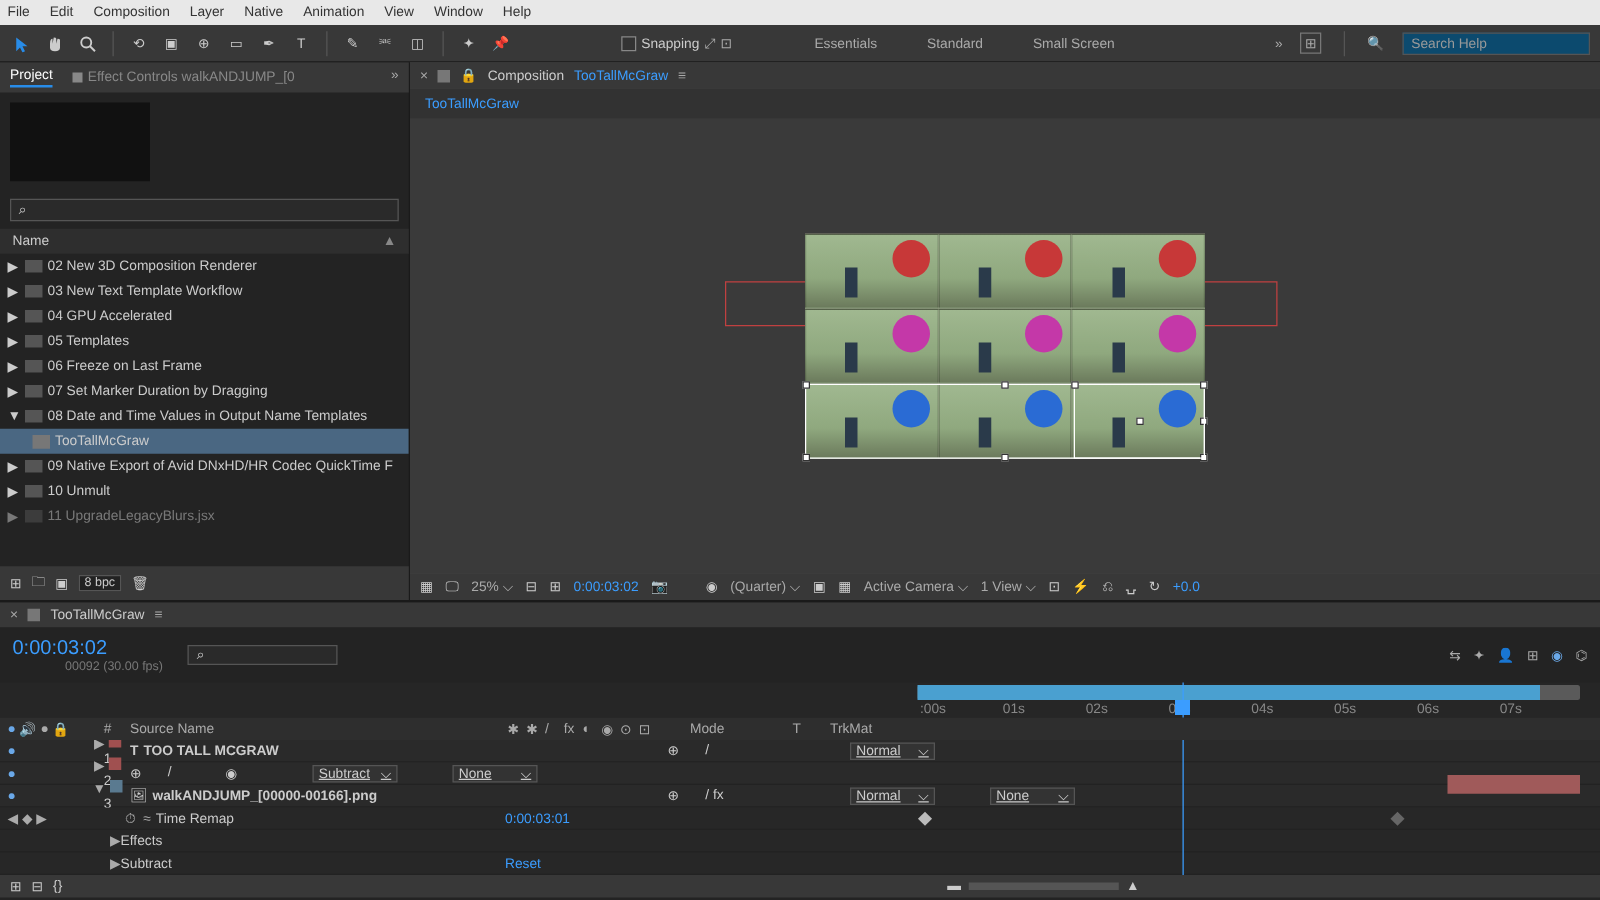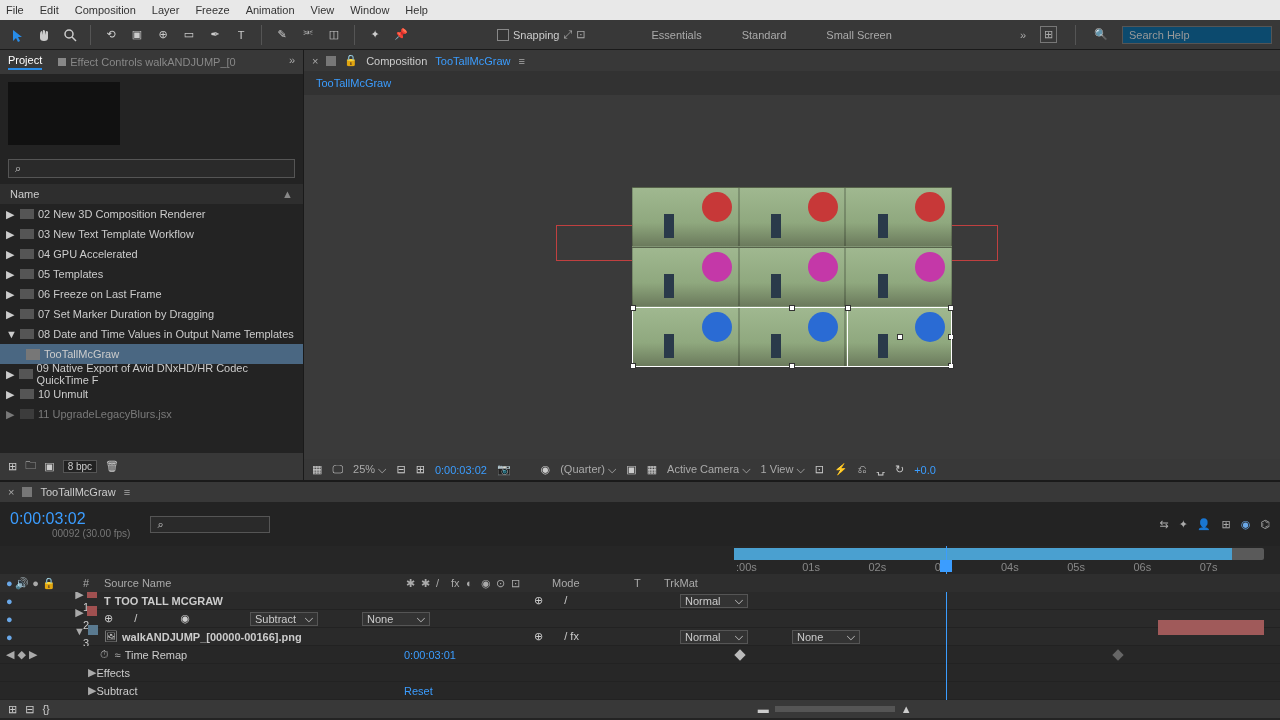--- a/index.html
+++ b/index.html
@@ -9,21 +9,21 @@
 .toolbar { background: #383838; height: 30px; display: flex; align-items: center; padding: 0 8px; gap: 6px; border-bottom: 1px solid #1a1a1a; }
 .tool-ico { width: 20px; height: 20px; display: flex; align-items: center; justify-content: center; color: #ccc; }
 .tool-ico.active { color: #288ce8; }
 .tool-sep { width: 1px; height: 20px; background: #555; margin: 0 4px; }
 .snapping { display: flex; align-items: center; gap: 4px; margin-left: 80px; }
 .checkbox { width: 12px; height: 12px; border: 1px solid #888; background: #333; }
 .workspace-tabs { display: flex; gap: 40px; margin-left: 60px; color: #aaa; }
 .toolbar-right { margin-left: auto; display: flex; align-items: center; gap: 14px; }
 .search-box { background: #0c4a6e; border: 1px solid #555; padding: 2px 6px; width: 150px; color: #999; }
 .main { display: flex; height: 430px; }
-.project-panel { width: 304px; background: #232323; border-right: 1px solid #1a1a1a; display: flex; flex-direction: column; }
+.project-panel { width: 328px; background: #232323; border-right: 1px solid #1a1a1a; display: flex; flex-direction: column; }
 .panel-tabs { background: #383838; padding: 4px 8px; display: flex; gap: 16px; font-size: 11px; }
 .panel-tabs .active { color: #fff; border-bottom: 2px solid #288ce8; padding-bottom: 2px; }
 .panel-tabs .muted { color: #888; display: flex; align-items: center; gap: 4px; }
 .comp-info { display: flex; padding: 8px; gap: 10px; }
 .thumb { width: 112px; height: 63px; background: #111; }
 .comp-meta { color: #ccc; line-height: 14px; }
 .proj-search { margin: 6px 8px 0 8px; background: #2a2a2a; border: 1px solid #555; padding: 2px 6px; display: flex; align-items: center; gap: 4px; }
 .proj-header { background: #2e2e2e; padding: 4px 10px; margin-top: 6px; display: flex; }
 .proj-list { flex: 1; overflow: hidden; }
 .proj-row { display: flex; align-items: center; padding: 2px 6px; height: 20px; gap: 4px; }
@@ -77,21 +77,21 @@
 .ruler-top { position: absolute; top: 2px; left: 734px; right: 16px; height: 12px; background: #5a5a5a; border-radius: 2px; }
 .ruler-top .wa { position: absolute; top: 0; height: 100%; background: #4aa0d0; }
 .ruler-ticks { position: absolute; bottom: 0; left: 734px; right: 16px; height: 14px; display: flex; }
 .tick { flex: 1; position: relative; color: #888; font-size: 10px; }
 .tick span { position: absolute; top: 1px; left: 2px; }
 .cti { position: absolute; top: 0; bottom: 0; width: 1px; background: #3b9dff; }
 .cti-head { position: absolute; top: 14px; width: 12px; height: 12px; background: #3b9dff; margin-left: -6px; }
 .layers { flex: 1; overflow: hidden; }
 .layer-row { display: flex; align-items: center; height: 18px; background: #2a2a2a; border-bottom: 1px solid #222; }
 .layer-name { flex: 1; display: flex; align-items: center; gap: 4px; }
-.mode-dd { background: #333; border: 1px solid #555; padding: 0 4px; width: 68px; height: 14px; font-size: 10px; display: flex; align-items: center; justify-content: space-between; }
+.mode-dd { background: #333; border: 1px solid #555; padding: 0 4px; width: 68px; height: 14px; font-size: 10px; display: flex; align-items: center; justify-content: space-between; text-decoration: underline; }
 .track-area { position: absolute; left: 734px; right: 16px; top: 0; bottom: 0; }
 .bar { position: absolute; height: 15px; top: 1px; left: 0; right: 0; }
 .bar1 { background: #a05a5a; }
 .bar2 { background: #a05a5a; }
 .bar3 { background: #8898a8; }
 .sw { width: 12px; height: 12px; display: inline-block; }
 .prop-row { display: flex; align-items: center; height: 18px; padding-left: 100px; background: #272727; border-bottom: 1px solid #222; position: relative; }
 .prop-row .pv { position: absolute; left: 404px; color: #3b9dff; }
 .kf { position: absolute; width: 8px; height: 8px; background: #bbb; transform: rotate(45deg); }
 .eye { color: #6aa8e8; }
@@ -99,21 +99,21 @@
 svg { display: block; }
 </style>
 </head>
 <body>
 
 <div class="menubar">
   <span>File</span>
   <span>Edit</span>
   <span>Composition</span>
   <span>Layer</span>
-  <span>Freeze</span>
+  <span>Native</span>
   <span>Animation</span>
   <span>View</span>
   <span>Window</span>
   <span>Help</span>
 </div>
 
 <div class="toolbar">
   <div class="tool-ico active">
       <svg width="14" height="14">
         <path d="M2 2 L2 13 L5 10 L7 14 L9 13 L7 9 L11 9 Z" fill="#288ce8"></path>

